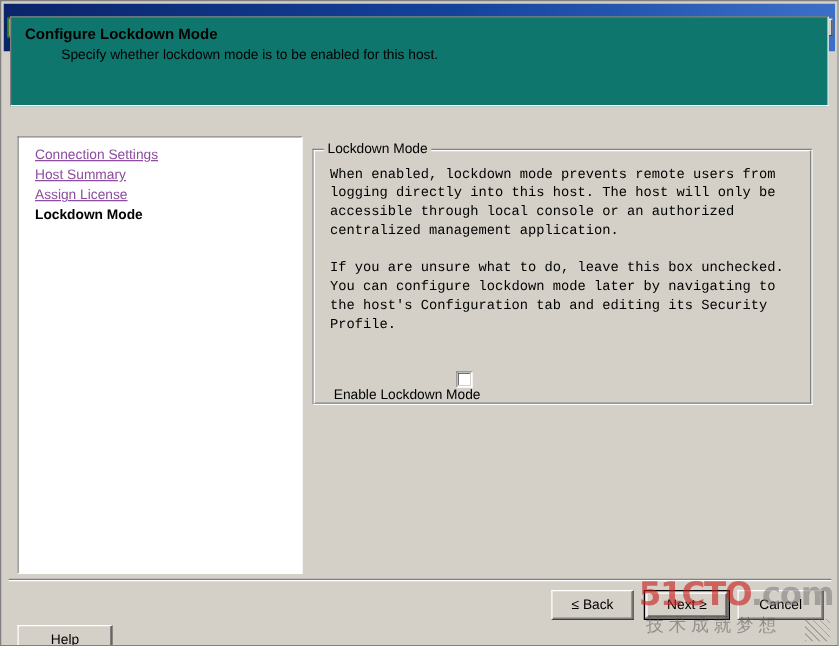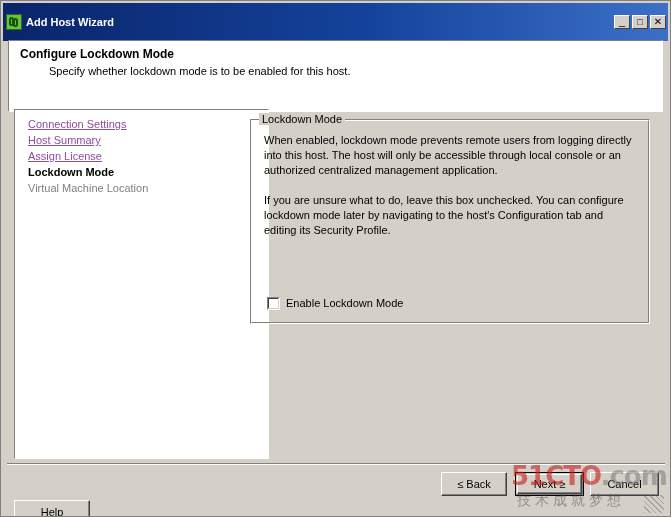--- a/index.html
+++ b/index.html
@@ -94,23 +94,23 @@
     line-height: 12px;
     color: #000;
   }
   .tbtn.min span { top: 1px; font-size: 11px; line-height: 8px; }
   .tbtn.max span { top: 0px; }
   .tbtn.close span { top: 0px; font-size: 10px; }
 
   
   .header {
     position: absolute;
-    left: 7px; top: 39px;
+    left: 7px; top: 12px;
     width: 655px; height: 72px;
-    background: #ffffff;
+    background: #0f766e;
     border-top: 1px solid #808080;
     border-left: 1px solid #808080;
     border-right: 1px solid #ffffff;
     border-bottom: 1px solid #ffffff;
     box-sizing: border-box;
   }
   .header-title {
     position: absolute;
     left: 11px; top: 6px;
     font-size: 12px;
@@ -123,21 +123,21 @@
     left: 40px; top: 24px;
     font-size: 11px;
     color: #000000;
     white-space: nowrap;
   }
 
   
   .sidebar {
     position: absolute;
     left: 13px; top: 108px;
-    width: 255px; height: 350px;
+    width: 228px; height: 350px;
     background: #ffffff;
     border-top: 1px solid #808080;
     border-left: 1px solid #808080;
     border-right: 1px solid #ffffff;
     border-bottom: 1px solid #ffffff;
     box-sizing: border-box;
     padding: 6px 0 16px 13px;
   }
   .nav-item {
     font-size: 11px;
@@ -188,33 +188,35 @@
     font-size: 11px;
     color: #000000;
     white-space: nowrap;
     z-index: 2;
   }
   .gb-body {
     position: absolute;
     left: 13px; top: 13px;
     width: 372px;
     z-index: 1;
+    font-family: Liberation Mono, monospace;
   }
   .gb-para {
     font-size: 11px;
     line-height: 15px;
     color: #000000;
     margin: 0 0 15px 0;
   }
   .checkbox-row {
     position: absolute;
     left: 16px; top: 177px;
     display: flex;
-    align-items: flex-start;
+    align-items: flex-end;
     z-index: 1;
+    flex-direction: column;
   }
   .checkbox-box {
     width: 13px; height: 13px;
     background: #ffffff;
     box-sizing: border-box;
     border-top: 1px solid #808080;
     border-left: 1px solid #808080;
     border-right: 1px solid #ffffff;
     border-bottom: 1px solid #ffffff;
     box-shadow: inset -1px -1px 0 #d4d0c8, inset 1px 1px 0 #404040;
@@ -344,21 +346,20 @@
   <div class="header">
     <div class="header-title">Configure Lockdown Mode</div>
     <div class="header-subtitle">Specify whether lockdown mode is to be enabled for this host.</div>
   </div>
 
   <div class="sidebar">
     <div class="nav-item link">Connection Settings</div>
     <div class="nav-item link">Host Summary</div>
     <div class="nav-item link">Assign License</div>
     <div class="nav-item current">Lockdown Mode</div>
-    <div class="nav-item future">Virtual Machine Location</div>
   </div>
 
   <div class="groupbox">
     <div class="groupbox-inner"></div>
     <div class="groupbox-legend">Lockdown Mode</div>
     <div class="gb-body">
       <p class="gb-para">When enabled, lockdown mode prevents remote users from logging directly into this host. The host will only be accessible through local console or an authorized centralized management application.</p>
       <p class="gb-para">If you are unsure what to do, leave this box unchecked. You can configure lockdown mode later by navigating to the host's Configuration tab and editing its Security Profile.</p>
     </div>
     <div class="checkbox-row">

